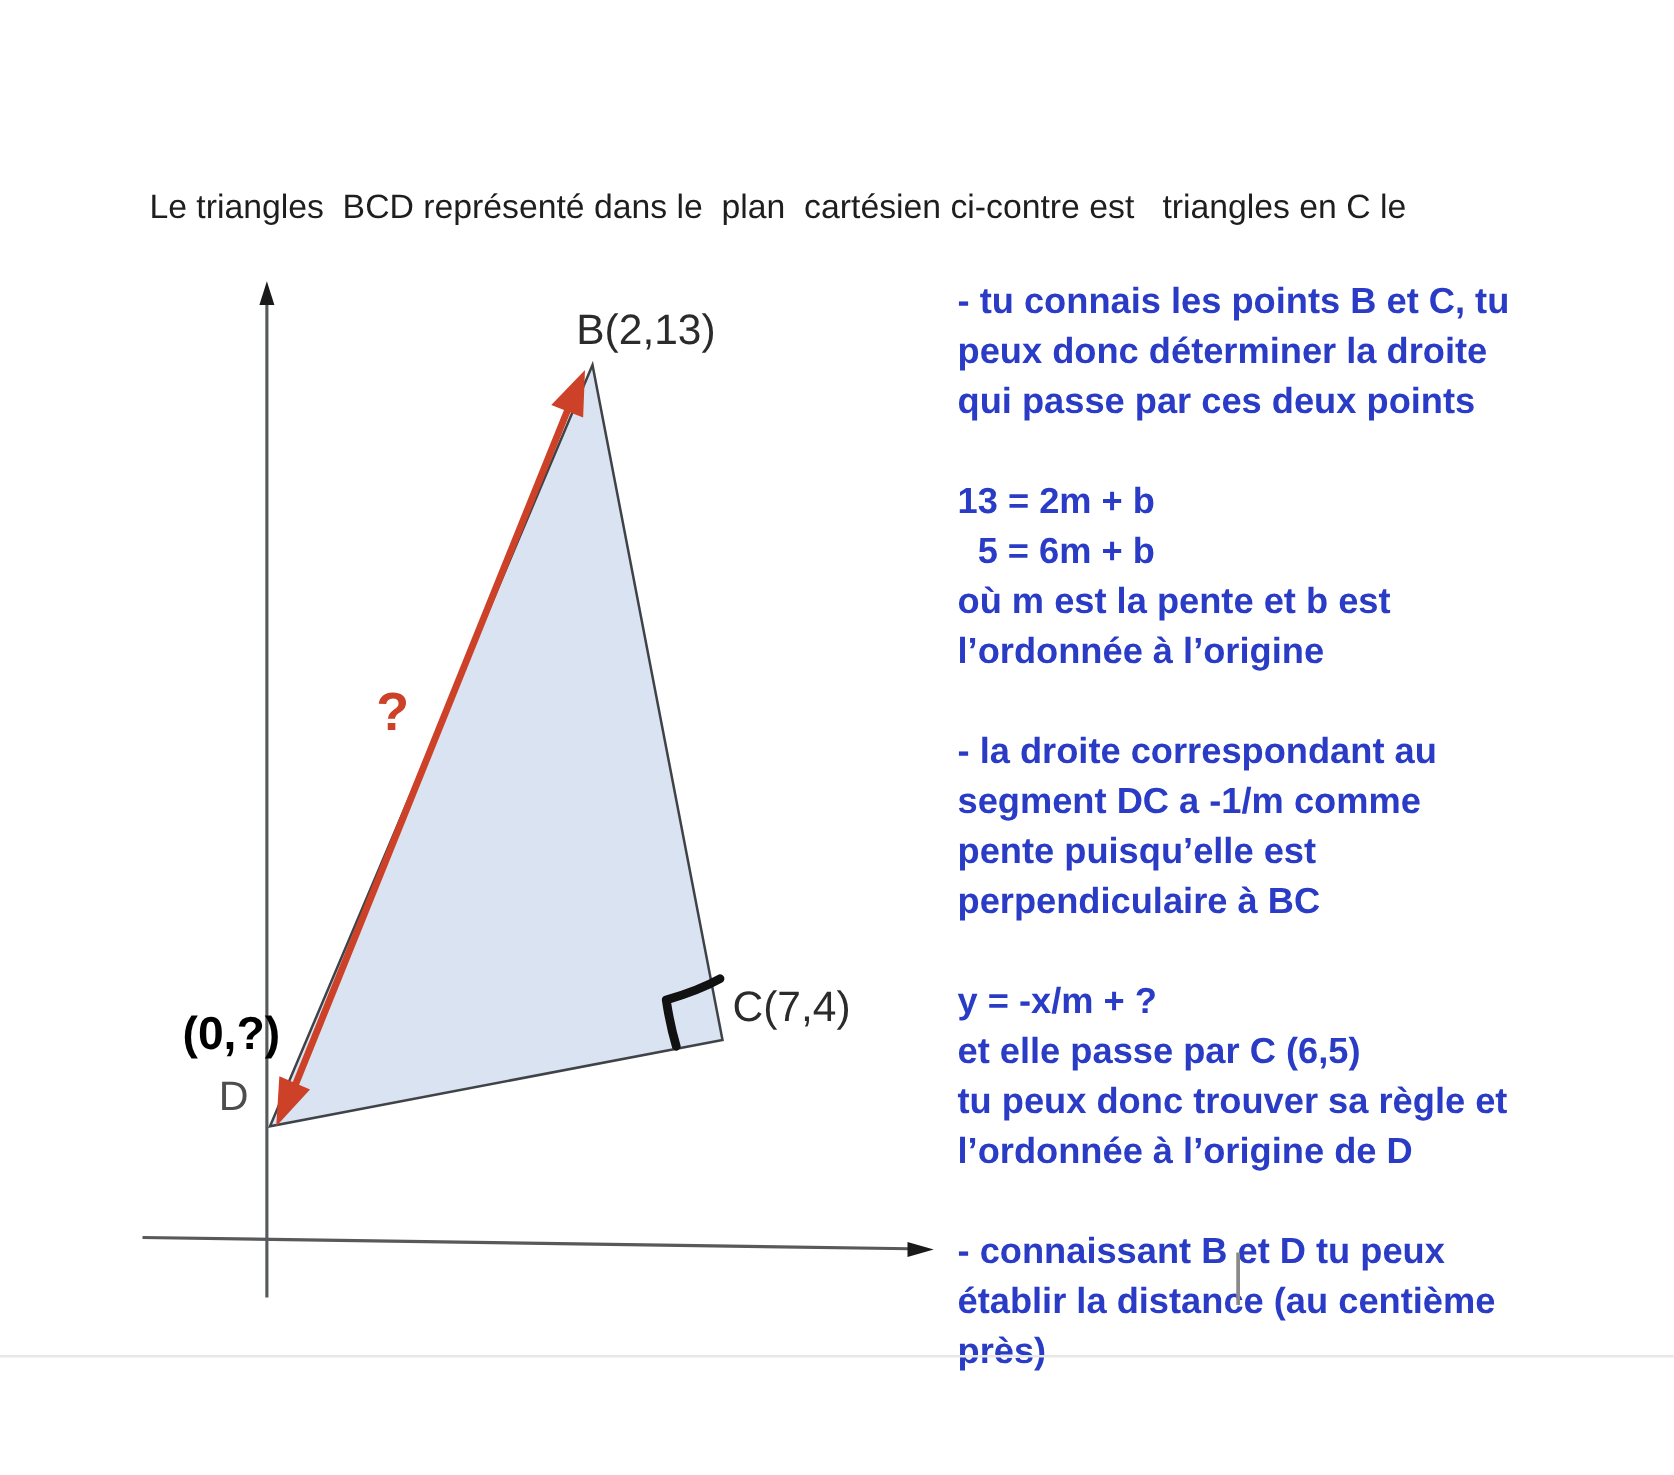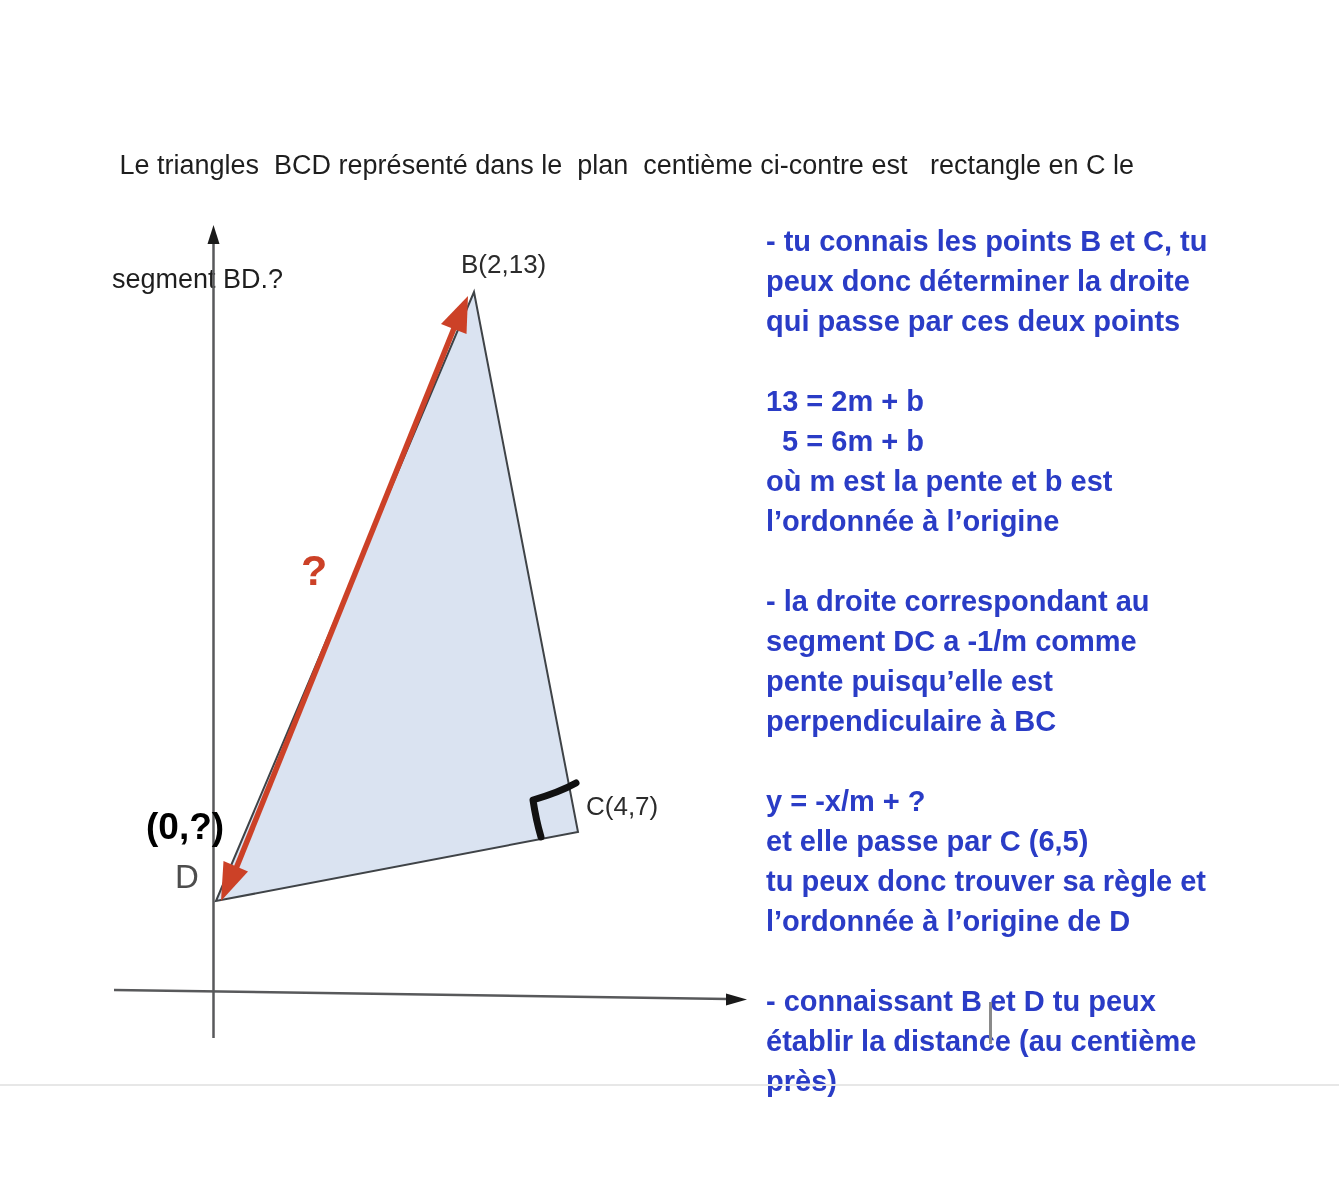--- a/index.html
+++ b/index.html
@@ -5,61 +5,60 @@
   html,body{margin:0;padding:0;background:#ffffff;}
   body{width:1339px;height:1180px;position:relative;overflow:hidden;
        font-family:"Liberation Sans", sans-serif;}
   .abs{position:absolute;}
   
   .problem{left:112px;top:70px;width:1120px;color:#1e1e1e;
            font-size:27px;line-height:38px;white-space:pre;}
   
   .diagram{left:0;top:0;width:1339px;height:1180px;}
   
-  .lbl{color:#2b2b2b;font-size:26px;line-height:34px;white-space:pre;}
+  .lbl{color:#2b2b2b;font-size:34px;line-height:34px;white-space:pre;}
   .lbl-b{left:461px;top:247px;}
   .lbl-c{left:586px;top:789px;}
   .lbl-origin{left:146px;top:810px;font-weight:bold;font-size:37px;color:#000;}
   .lbl-d{left:175px;top:860px;font-size:33px;color:#4d4d4d;}
   .lbl-q{left:301px;top:553px;font-weight:bold;font-size:43px;color:#cc4127;}
   
   .notes{left:766px;top:221px;width:580px;font-weight:bold;
          font-size:29px;line-height:40px;color:#2a3cc6;}
   .note-line{min-height:40px;white-space:pre;}
   
   .caret{left:989px;top:1002px;width:3px;height:42px;background:#8a8a8a;}
   
   .rule{left:0;top:1084px;width:1339px;height:2px;background:#e7e7e7;}
 </style>
 </head>
 <body>
 
 <div class="abs problem">
-  <div> Le triangles  BCD représenté dans le  plan  centième ci-contre est   rectangle en C le</div>
-  <div>segment BD.?</div>
+  <div> Le triangles  BCD représenté dans le  plan  cartésien ci-contre est   triangles en C le</div>
 </div>
 
 <svg class="abs diagram" viewBox="0 0 1339 1180" xmlns="http://www.w3.org/2000/svg">
 
   <line x1="213.5" y1="240" x2="213.5" y2="1038" stroke="#58595b" stroke-width="2.5"></line>
   <polygon points="213.5,225 207.5,244 219.5,244" fill="#1a1a1a"></polygon>
   <line x1="114" y1="990" x2="728" y2="999" stroke="#58595b" stroke-width="2.5"></line>
   <polygon points="747,999.5 726,993.5 726,1005.5" fill="#1a1a1a"></polygon>
 
   <polygon points="474,292 578,832 216,901" fill="#dae3f1" stroke="#3f4347" stroke-width="2"></polygon>
 
   <line x1="231" y1="881" x2="461" y2="311" stroke="#cc4127" stroke-width="5.5"></line>
   <polygon points="468,296 466.5,334 441,324" fill="#cc4127"></polygon>
   <polygon points="221,901 248,871.5 223.5,861" fill="#cc4127"></polygon>
 
   <path d="M 576 783 Q 560 792 533 800 Q 536 820 541 837" fill="none" stroke="#111111" stroke-width="7" stroke-linecap="round" stroke-linejoin="round"></path>
 </svg>
 
 <div class="abs lbl lbl-b">B(2,13)</div>
-<div class="abs lbl lbl-c">C(4,7)</div>
+<div class="abs lbl lbl-c">C(7,4)</div>
 <div class="abs lbl lbl-origin">(0,?)</div>
 <div class="abs lbl lbl-d">D</div>
 <div class="abs lbl lbl-q">?</div>
 
 <div class="abs notes">
     <div class="note-line">- tu connais les points B et C, tu</div>
     <div class="note-line">peux donc déterminer la droite</div>
     <div class="note-line">qui passe par ces deux points</div>
     <div class="note-line"></div>
     <div class="note-line">13 = 2m + b</div>

